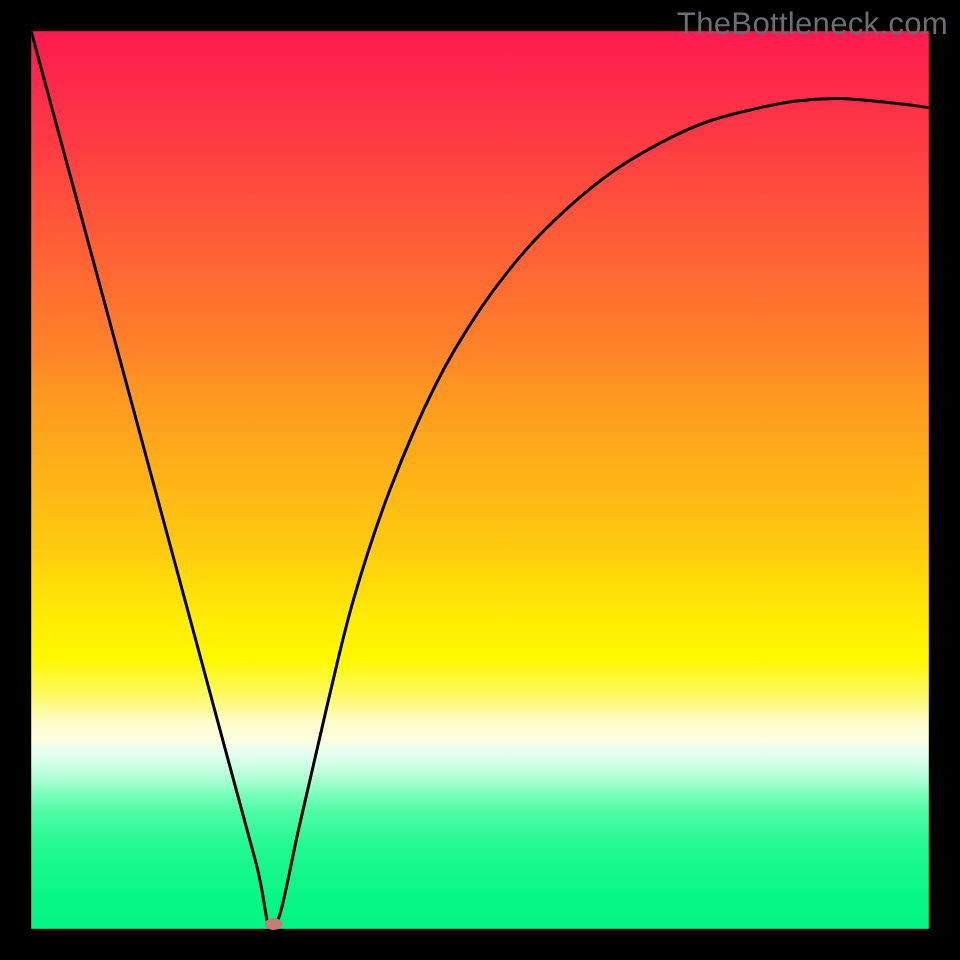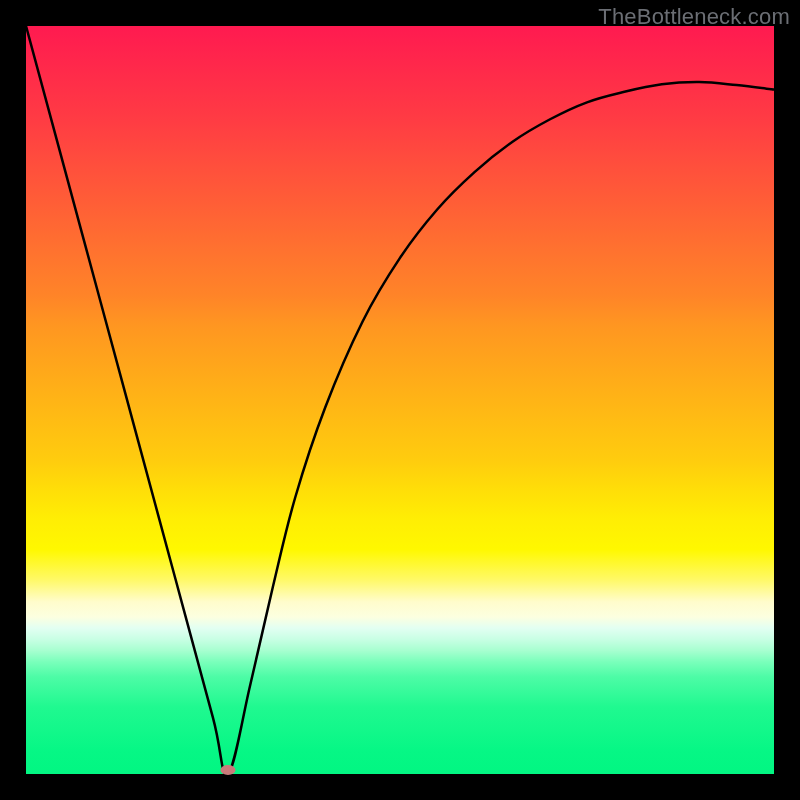--- a/index.html
+++ b/index.html
@@ -55,21 +55,21 @@
     height: 10px;
     background: #c97a7a;
     border-radius: 50%;
     transform: translate(-50%, -50%);
   }
   .watermark {
     position: absolute;
     top: 4px;
     right: 10px;
     font-family: Arial, Helvetica, sans-serif;
-    font-size: 22px;
+    font-size: 26px;
     color: #6b6e74;
     letter-spacing: 0.2px;
   }
 </style>
 </head>
 <body>
 
 <div class="frame">
   <div class="plot-area">
     <svg class="curve-layer" viewBox="0 0 748 748" preserveAspectRatio="none">

